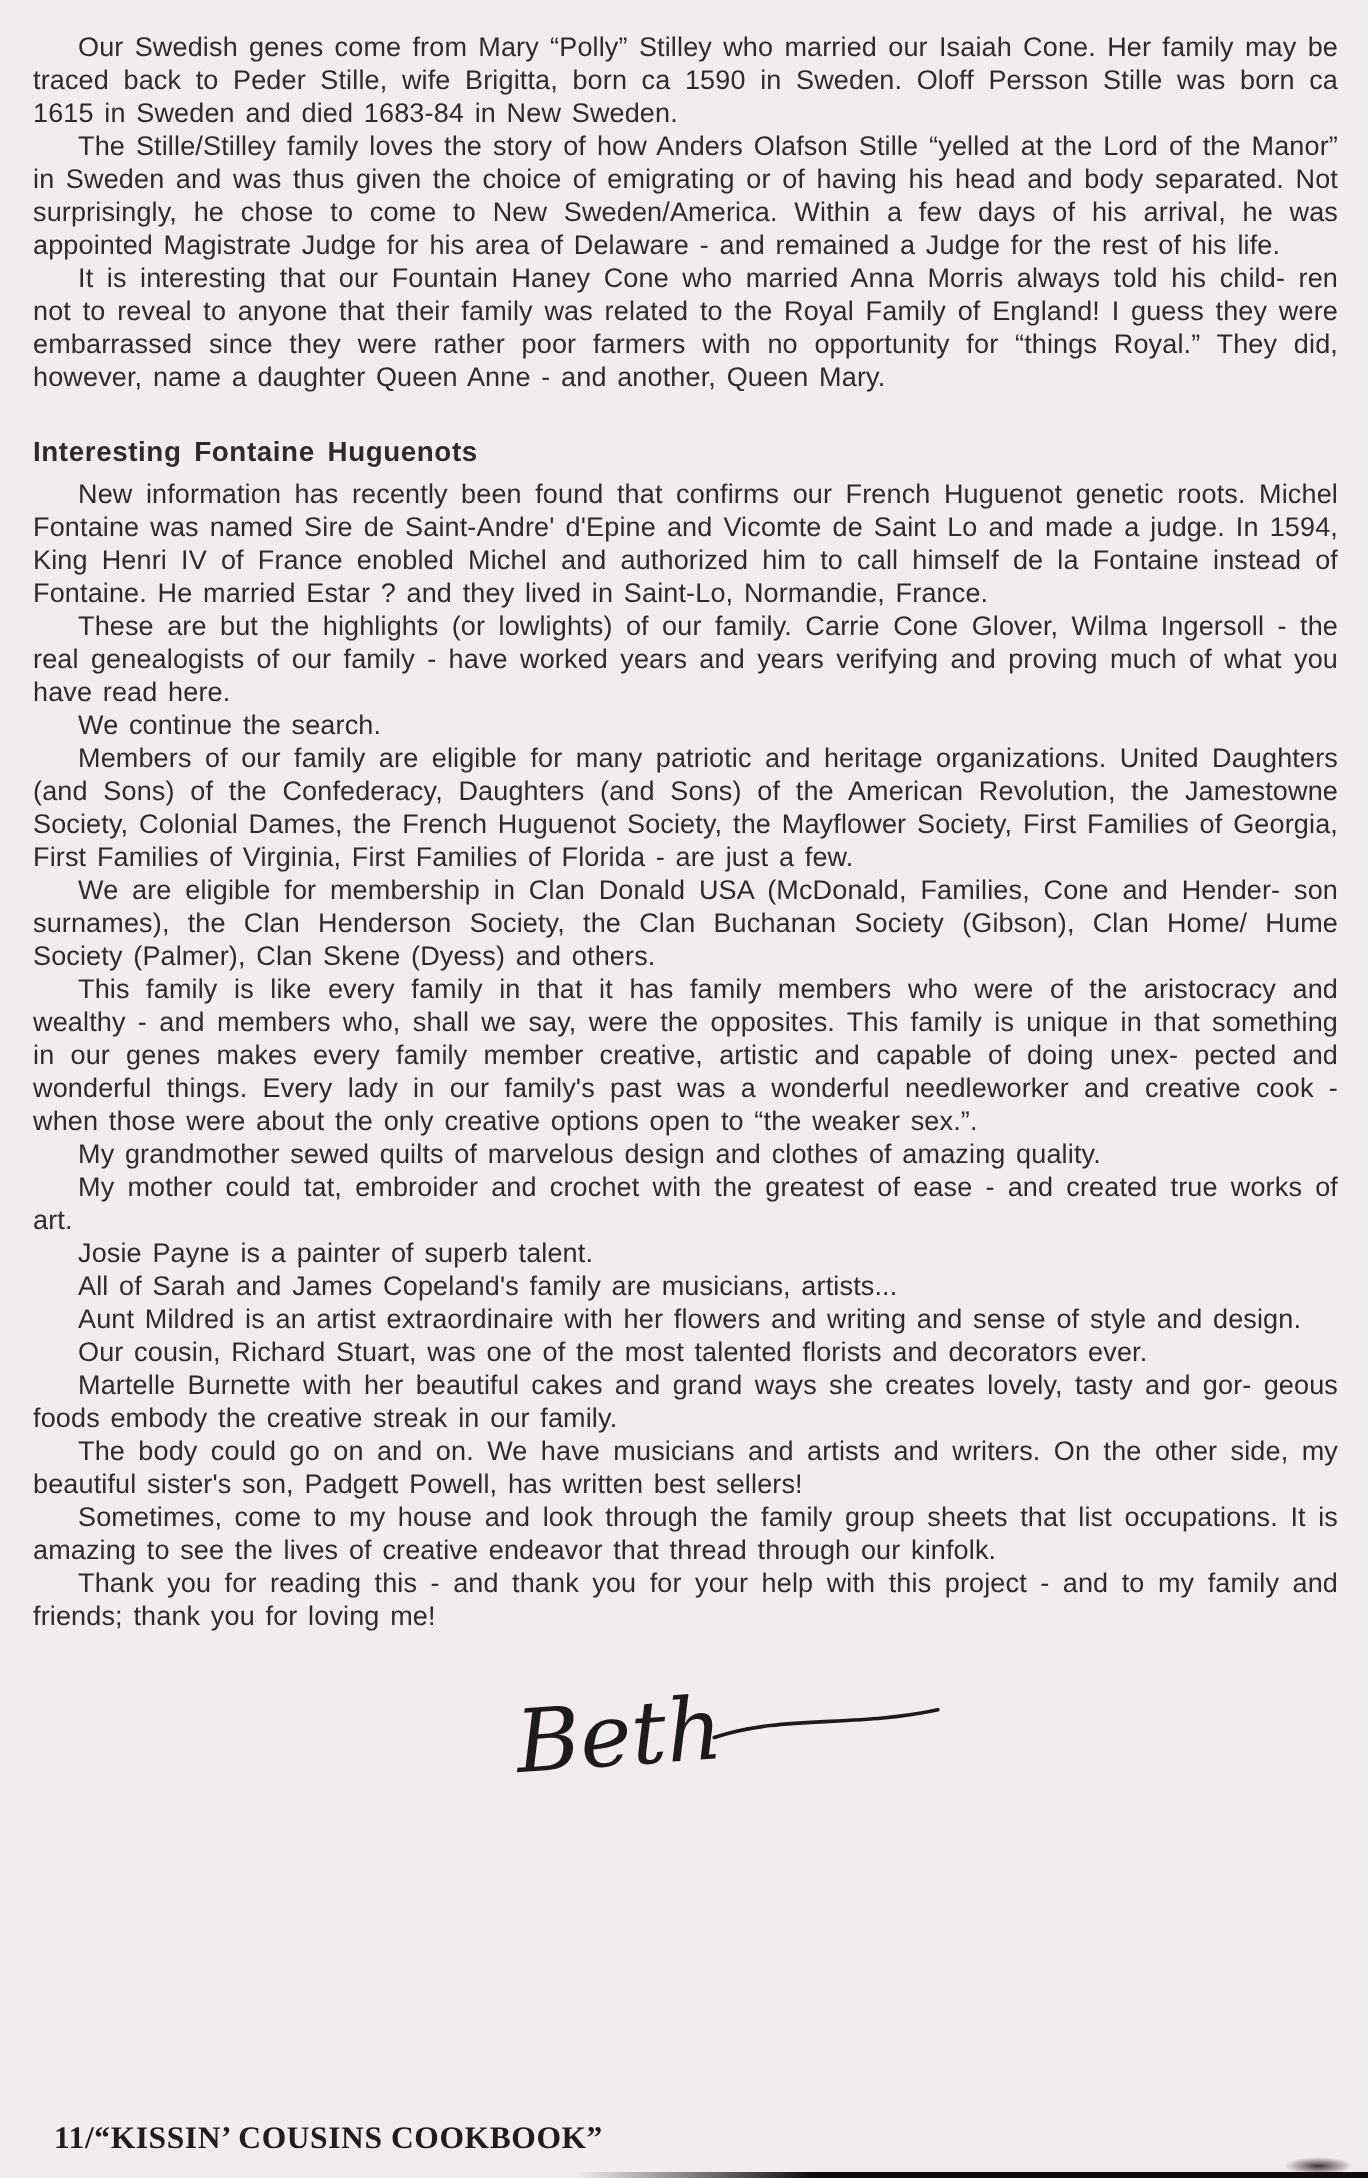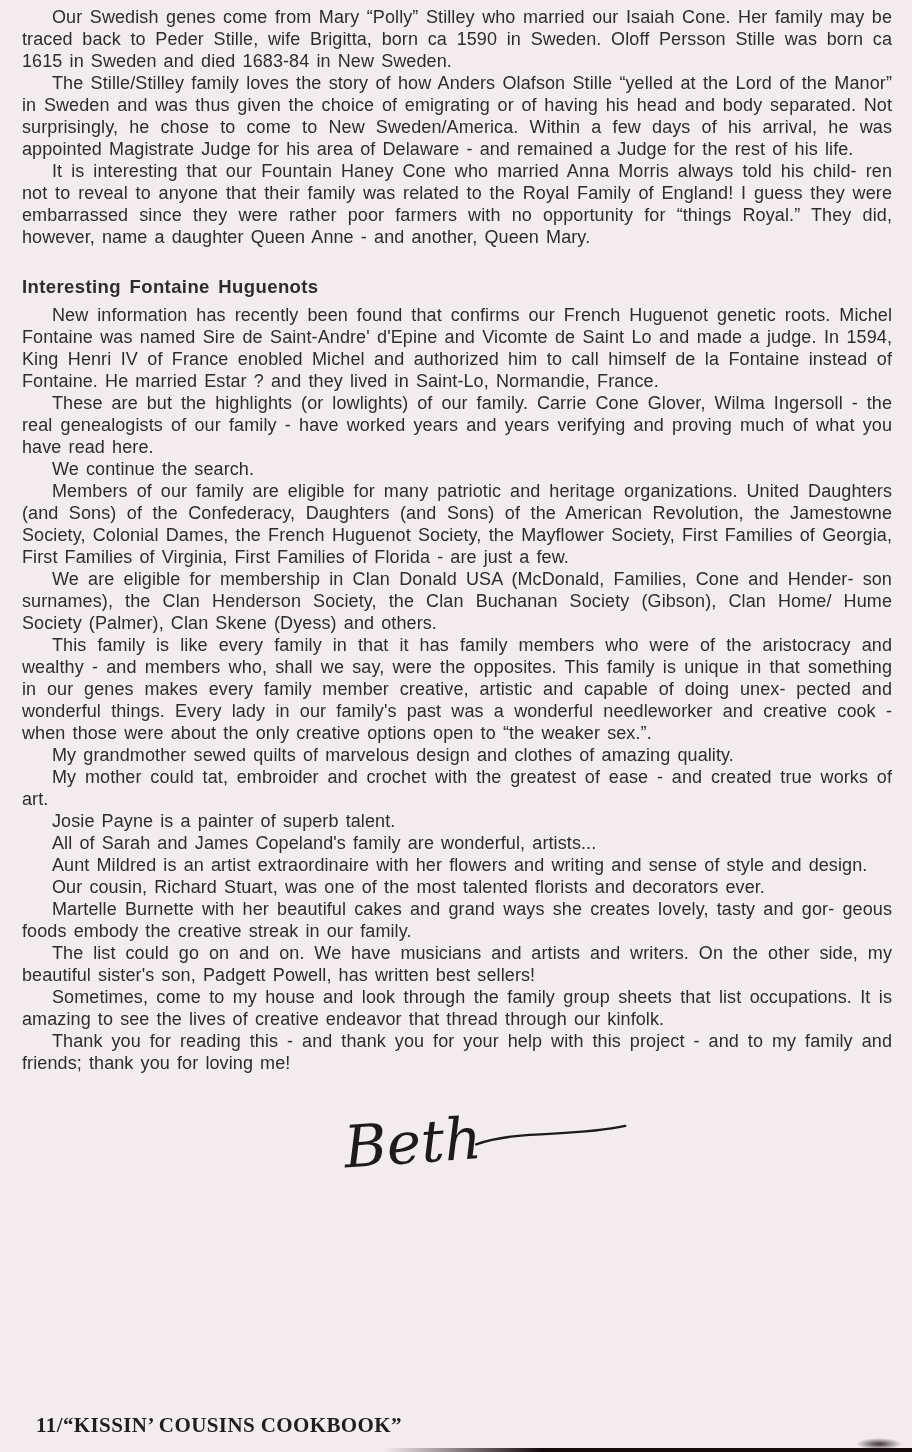--- a/index.html
+++ b/index.html
@@ -8,21 +8,21 @@
     height: 1452px;
     background: #f3ecee;
     font-family: "Liberation Sans", sans-serif;
     color: #2e2b2c;
     position: relative;
     overflow: hidden;
   }
   .page {
     position: absolute;
     inset: 0;
-    padding: 6px 20px 0 22px;
+    padding: 20px 20px 0 22px;
     box-sizing: border-box;
   }
   .para {
     margin: 0;
     text-indent: 30px;
     font-size: 18px;
     line-height: 22px;
     text-align: justify;
     letter-spacing: 0.1px;
     word-spacing: 2px;
@@ -89,25 +89,25 @@
   <p class="para">These are but the highlights (or lowlights) of our family.  Carrie Cone Glover, Wilma Ingersoll - the real genealogists of our family - have worked years and years verifying and proving much of what you have read here.</p>
   <p class="para">We continue the search.</p>
 
 
   <p class="para">Members of our family are eligible for many patriotic and heritage organizations.  United Daughters (and Sons) of the Confederacy, Daughters (and Sons) of the American Revolution, the Jamestowne Society,  Colonial Dames, the French Huguenot Society, the Mayflower Society, First Families of Georgia, First Families of Virginia, First Families of Florida - are just a few.</p>
   <p class="para">We are eligible for membership in Clan Donald USA (McDonald, Families, Cone and Hender- son surnames), the Clan Henderson Society, the Clan Buchanan Society (Gibson), Clan Home/ Hume Society (Palmer), Clan Skene (Dyess) and others.</p>
   <p class="para">This family is like every family in that it has family members who were of the aristocracy and wealthy - and members who, shall we say, were the opposites.  This family is unique in that something in our genes makes every family member creative, artistic and capable of doing unex- pected and wonderful things.  Every lady in our family's past was a wonderful needleworker and creative cook - when those were about the only creative options open to “the weaker sex.”.</p>
   <p class="para">My grandmother sewed quilts of marvelous design and clothes of amazing quality.</p>
   <p class="para">My mother could tat, embroider and crochet with the greatest of ease - and created true works of art.</p>
   <p class="para">Josie Payne is a painter of superb talent.</p>
-  <p class="para">All of Sarah and James Copeland's family are wonderful, artists...</p>
+  <p class="para">All of Sarah and James Copeland's family are musicians, artists...</p>
   <p class="para">Aunt Mildred is an artist extraordinaire with her flowers and writing and sense of style and design.</p>
   <p class="para">Our cousin, Richard Stuart, was one of the most talented florists and decorators ever.</p>
   <p class="para">Martelle Burnette with her beautiful cakes and grand ways she creates lovely, tasty and gor- geous foods embody the creative streak in our family.</p>
-  <p class="para">The list could go on and on.  We have musicians and artists and writers.  On the other side, my beautiful sister's son, Padgett Powell, has written best sellers!</p>
+  <p class="para">The body could go on and on.  We have musicians and artists and writers.  On the other side, my beautiful sister's son, Padgett Powell, has written best sellers!</p>
   <p class="para">Sometimes, come to my house and look through the family group sheets that list occupations. It is amazing to see the lives of creative endeavor that thread through our kinfolk.</p>
   <p class="para">Thank you for reading this - and thank you for your help with this project - and to my family and friends; thank you for loving me!</p>
 
   <div class="signature-wrap">
     <svg width="320" height="96" viewBox="0 0 320 96">
       <g transform="rotate(-4 40 60)">
         <text class="sig-text" x="18" y="66">Beth</text>
         <path d="M150 52 C 195 40, 245 52, 300 44" stroke="#1c1a1b" stroke-width="2.4" fill="none" stroke-linecap="round"></path>
       </g>
     </svg>

